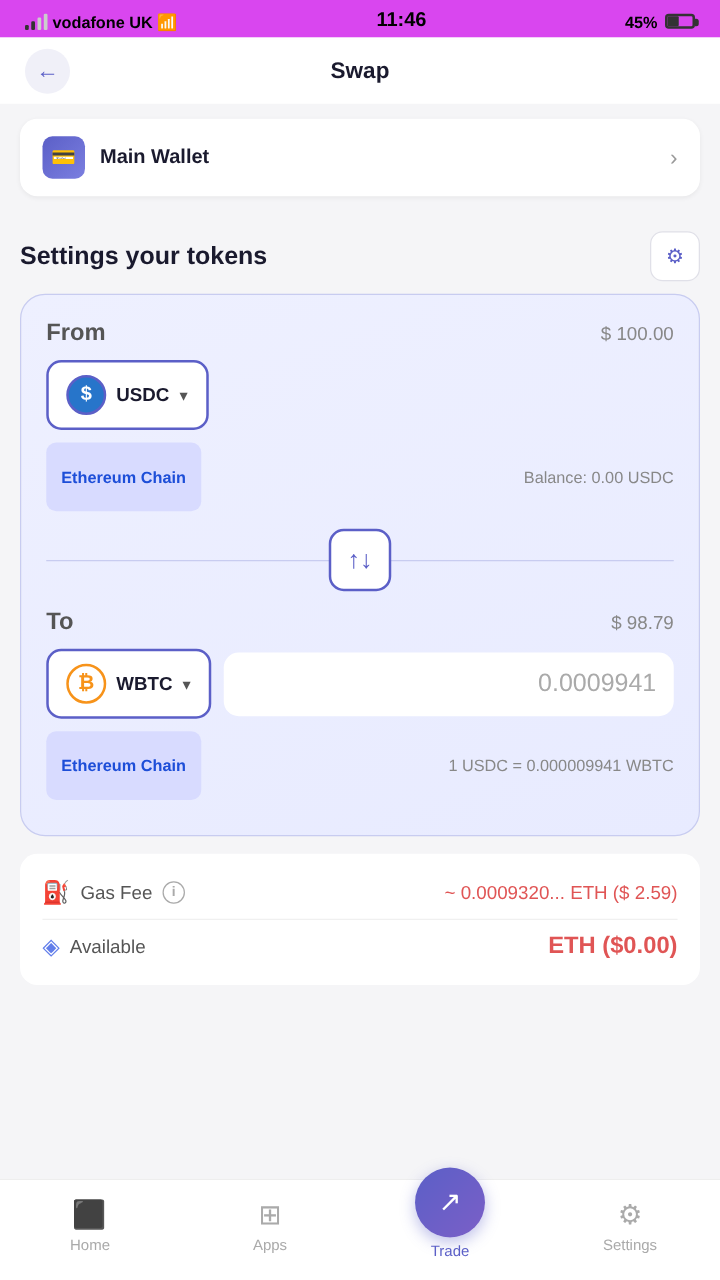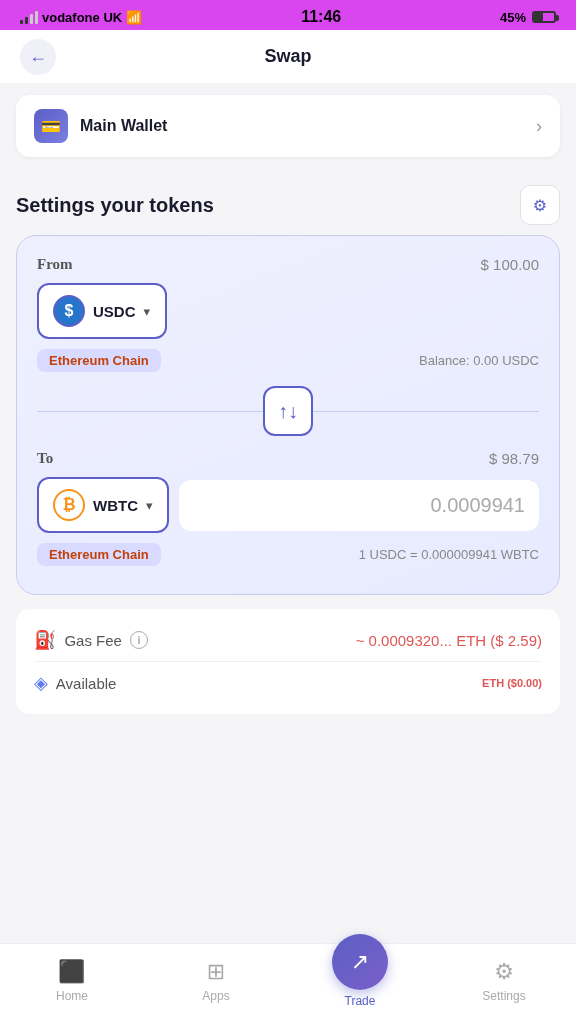--- a/index.html
+++ b/index.html
@@ -114,21 +114,21 @@
     }
 
     
     .token-section { margin-bottom: 8px; }
     .section-row {
       display: flex;
       justify-content: space-between;
       align-items: center;
       margin-bottom: 10px;
     }
-    .section-label { font-size: 15px; font-weight: 600; color: #555; font-family: Liberation Serif, serif; }
+    .section-label { font-size: 19px; font-weight: 600; color: #555; }
     .section-amount { font-size: 15px; color: #888; }
 
     .token-input-row {
       display: flex;
       gap: 10px;
       align-items: center;
     }
     .token-selector {
       display: flex;
       align-items: center;
@@ -184,23 +184,23 @@
     }
 
     .chain-balance-row {
       display: flex;
       justify-content: space-between;
       align-items: center;
       margin-top: 10px;
     }
     .chain-badge {
       background: #d8dbff;
-      color: #c2410c;
+      color: #1d4ed8;
       border-radius: 8px;
-      padding: 4px 12px;
+      padding: 20px 12px;
       font-size: 13px;
       font-weight: 600;
     }
     .balance-text { font-size: 13px; color: #888; }
 
     
     .swap-divider {
       display: flex;
       align-items: center;
       justify-content: center;
@@ -242,21 +242,21 @@
     .info-icon { font-size: 18px; color: #888; }
     .info-label { font-size: 15px; color: #555; font-weight: 500; }
     .info-circle {
       width: 18px; height: 18px;
       border: 1.5px solid #aaa;
       border-radius: 50%;
       display: flex; align-items: center; justify-content: center;
       font-size: 11px; color: #aaa; font-weight: bold;
     }
     .gas-value { font-size: 15px; color: #e05555; font-weight: 500; }
-    .avail-value { font-size: 11px; color: #e05555; font-weight: 600; }
+    .avail-value { font-size: 19px; color: #e05555; font-weight: 600; }
     .divider-thin { height: 1px; background: #f0f0f0; margin: 4px 0; }
 
     
     .bottom-nav {
       position: fixed;
       bottom: 0;
       width: 576px;
       background: #fff;
       border-top: 1px solid #eee;
       display: flex;

